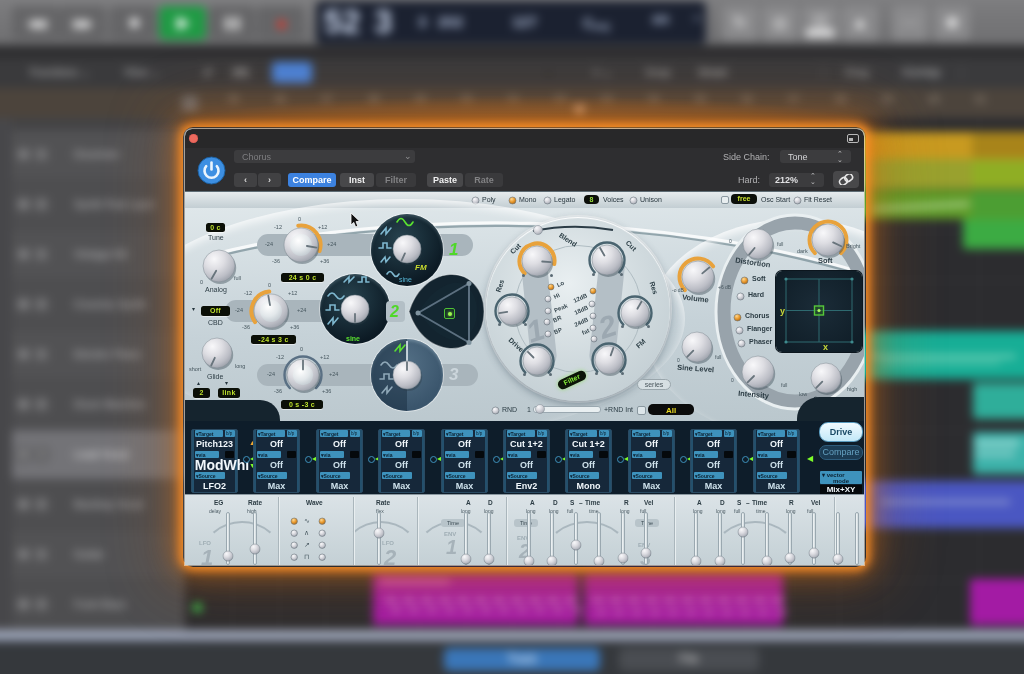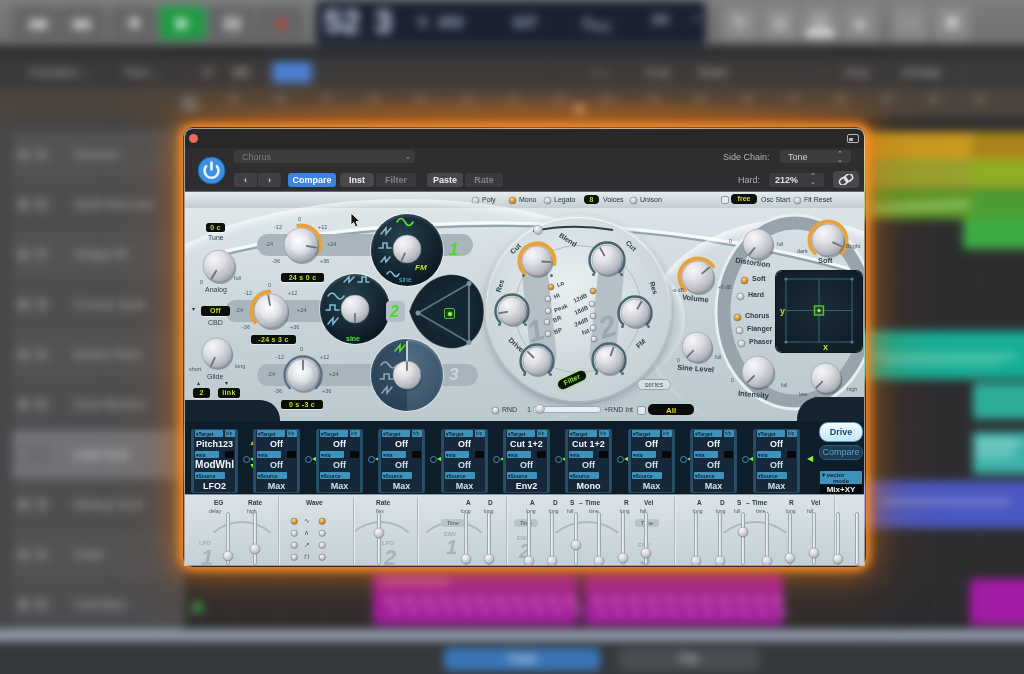--- a/index.html
+++ b/index.html
@@ -680,21 +680,21 @@
       <div style="position:absolute;left:7px;top:301px;width:2px;height:62px;background:#24506c;"></div>
       <div style="position:absolute;left:50px;top:301px;width:2px;height:62px;background:#24506c;"></div>
       <div style="position:absolute;left:10px;top:301px;width:28px;height:7px;background:#3e92bc;border-radius:1px;"></div>
       <div style="position:absolute;left:11px;top:302px;font-size:5px;line-height:6px;color:#0c2232;white-space:nowrap;font-weight:bold;">▾Target</div>
       <div style="position:absolute;left:40px;top:301px;width:10px;height:7px;background:#3e92bc;border-radius:1px;"></div>
       <div style="position:absolute;left:41px;top:302px;font-size:4.5px;line-height:5.5px;color:#0c2232;white-space:nowrap;">b/p</div>
       <div style="position:absolute;left:6px;top:310px;font-size:9px;line-height:10px;color:#f2f8fc;white-space:nowrap;width:47px;text-align:center;font-weight:bold;">Pitch123</div>
       <div style="position:absolute;left:10px;top:322px;width:24px;height:7px;background:#3e92bc;border-radius:1px;"></div>
       <div style="position:absolute;left:11px;top:323px;font-size:5px;line-height:6px;color:#0c2232;white-space:nowrap;font-weight:bold;">▾via</div>
       <div style="position:absolute;left:40px;top:322px;width:9px;height:7px;background:#05090c;border-radius:1px;"></div>
-      <div style="position:absolute;left:6px;top:331px;font-size:10px;line-height:10px;color:#f2f8fc;white-space:nowrap;width:47px;text-align:center;font-weight:bold;">ModWhl</div>
+      <div style="position:absolute;left:6px;top:331px;font-size:14px;line-height:10px;color:#f2f8fc;white-space:nowrap;width:62px;text-align:center;font-weight:bold;">ModWhl</div>
       <div style="position:absolute;left:10px;top:343px;width:30px;height:7px;background:#3e92bc;border-radius:1px;"></div>
       <div style="position:absolute;left:11px;top:344px;font-size:5px;line-height:6px;color:#0c2232;white-space:nowrap;font-weight:bold;">▾Source</div>
       <div style="position:absolute;left:6px;top:352px;font-size:9px;line-height:10px;color:#f2f8fc;white-space:nowrap;width:47px;text-align:center;font-weight:bold;">LFO2</div>
       <div style="position:absolute;left:58px;top:327px;width:7px;height:7px;border:1.5px solid #3e92bc;border-radius:50%;background:#0e1d2a;"></div>
       <div style="position:absolute;left:65px;top:325px;font-size:8px;line-height:9px;color:#7dfc2a;white-space:nowrap;">◀</div>
       <div style="position:absolute;left:64px;top:310px;font-size:7px;line-height:8px;color:#f0a830;white-space:nowrap;">▲</div>
       <div style="position:absolute;left:64px;top:333px;font-size:7px;line-height:8px;color:#7dfc2a;white-space:nowrap;">▼</div>
       <div style="position:absolute;left:68px;top:300px;width:47px;height:64px;background:#16283a;border:1px solid #2a4a62;border-radius:2px;"></div>
       <div style="position:absolute;left:69px;top:301px;width:2px;height:62px;background:#24506c;"></div>
       <div style="position:absolute;left:112px;top:301px;width:2px;height:62px;background:#24506c;"></div>

